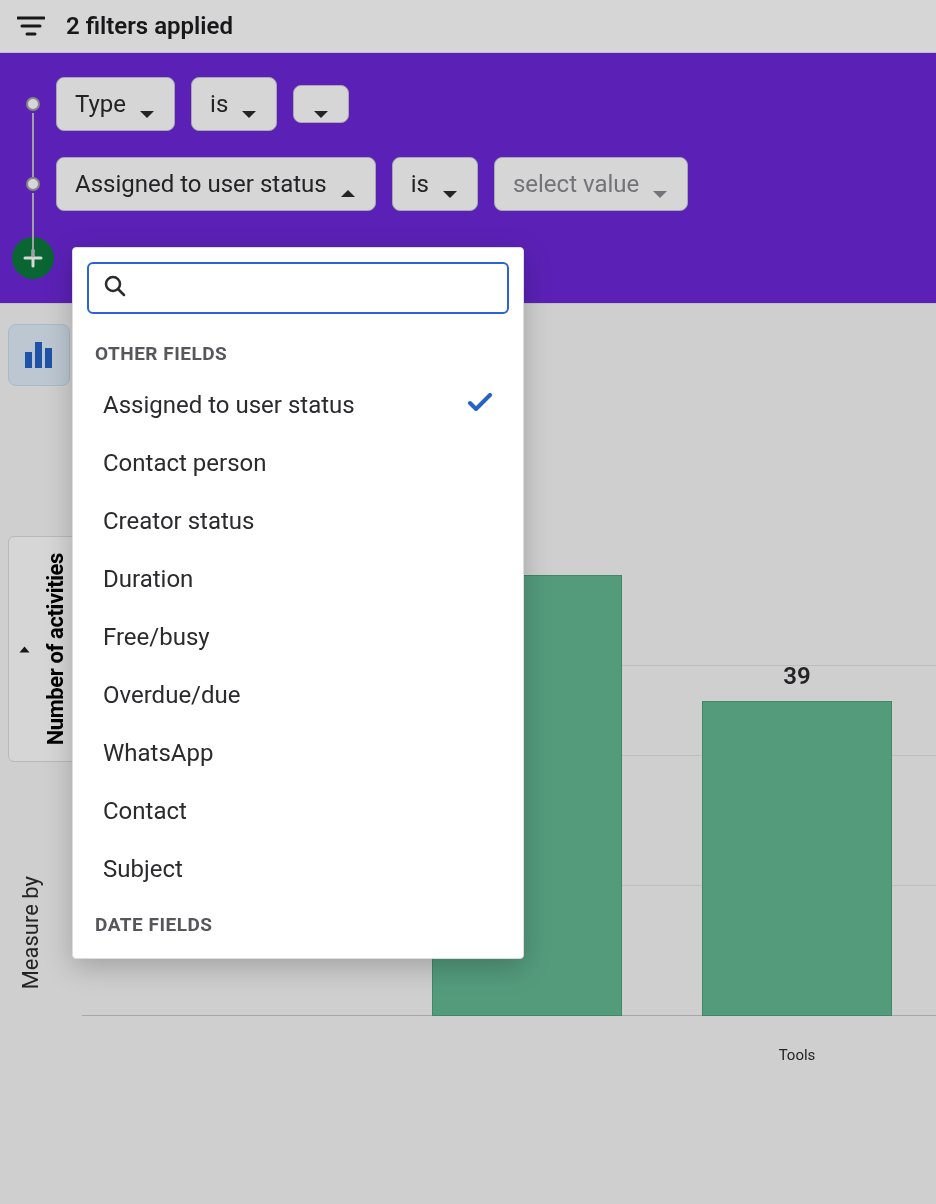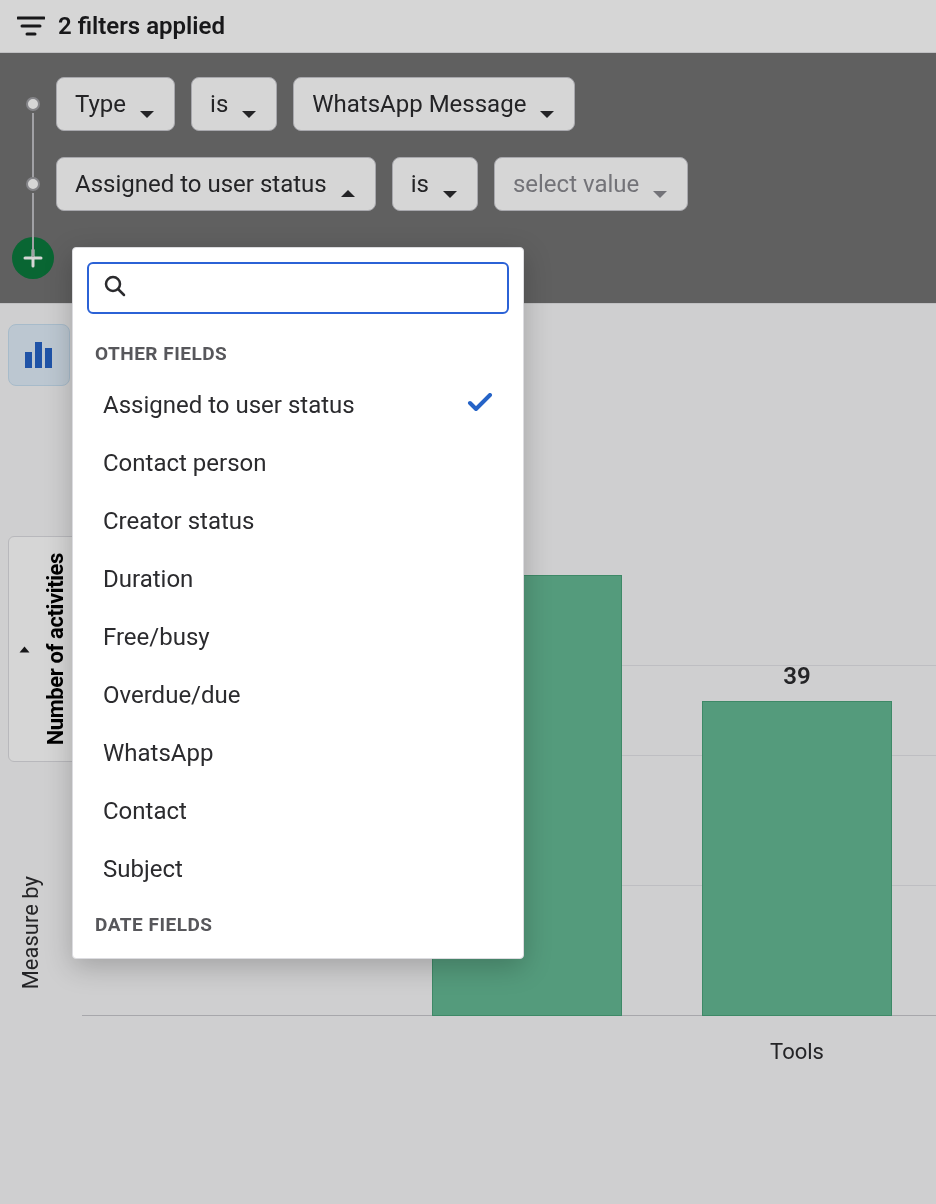--- a/index.html
+++ b/index.html
@@ -12,33 +12,33 @@
       position: relative;
     }
     
     
     .header {
       display: flex;
       align-items: center;
       padding: 12px 16px;
       background: #fff;
       border-bottom: 1px solid #e5e5e7;
-      gap: 12px;
+      gap: 20px;
     }
     .filter-menu-icon { width: 30px; height: 24px; display: inline-flex; align-items: center; justify-content: center; cursor: pointer; }
     .filter-count {
       font-size: 24px;
       font-weight: 600;
       color: #1d1d1f;
     }
     
     
     .filters-panel {
       padding: 24px 0 24px 16px;
-      background: #737373;
+      background: #6d28d9;
       border-bottom: 1px solid #e5e5e7;
       position: relative;
     }
     .filter-row {
       display: flex;
       align-items: center;
       gap: 16px;
       margin-bottom: 26px;
       position: relative;
     }
@@ -162,21 +162,21 @@
     .bar-label {
       position: absolute;
       font-size: 24px;
       font-weight: 600;
       color: #2b2b2e;
       transform: translateX(-50%);
     }
     .x-tick {
       position: absolute;
       bottom: 42px;
-      font-size: 22px;
+      font-size: 15px;
       color: #2b2b2e;
       transform: translateX(-50%);
     }
     .x-baseline {
       position: absolute;
       left: 0; right: 0; bottom: 90px;
       border-top: 1px solid #c7c7cc;
     }
     
     
@@ -280,21 +280,20 @@
     </div>
     <div class="chip">
       <span>is</span>
       <span class="caret-down">
         <svg width="18" height="12" viewBox="0 0 18 12">
             <path d="M2 3l7 7 7-7" fill="#2b2b2e"></path>
           </svg>
       </span>
     </div>
     <div class="chip">
-      <span>WhatsApp Message</span>
       <span class="caret-down">
         <svg width="18" height="12" viewBox="0 0 18 12">
             <path d="M2 3l7 7 7-7" fill="#2b2b2e"></path>
           </svg>
       </span>
     </div>
   </div>
 
   <div class="filter-row">
     <span class="filter-node"></span>

